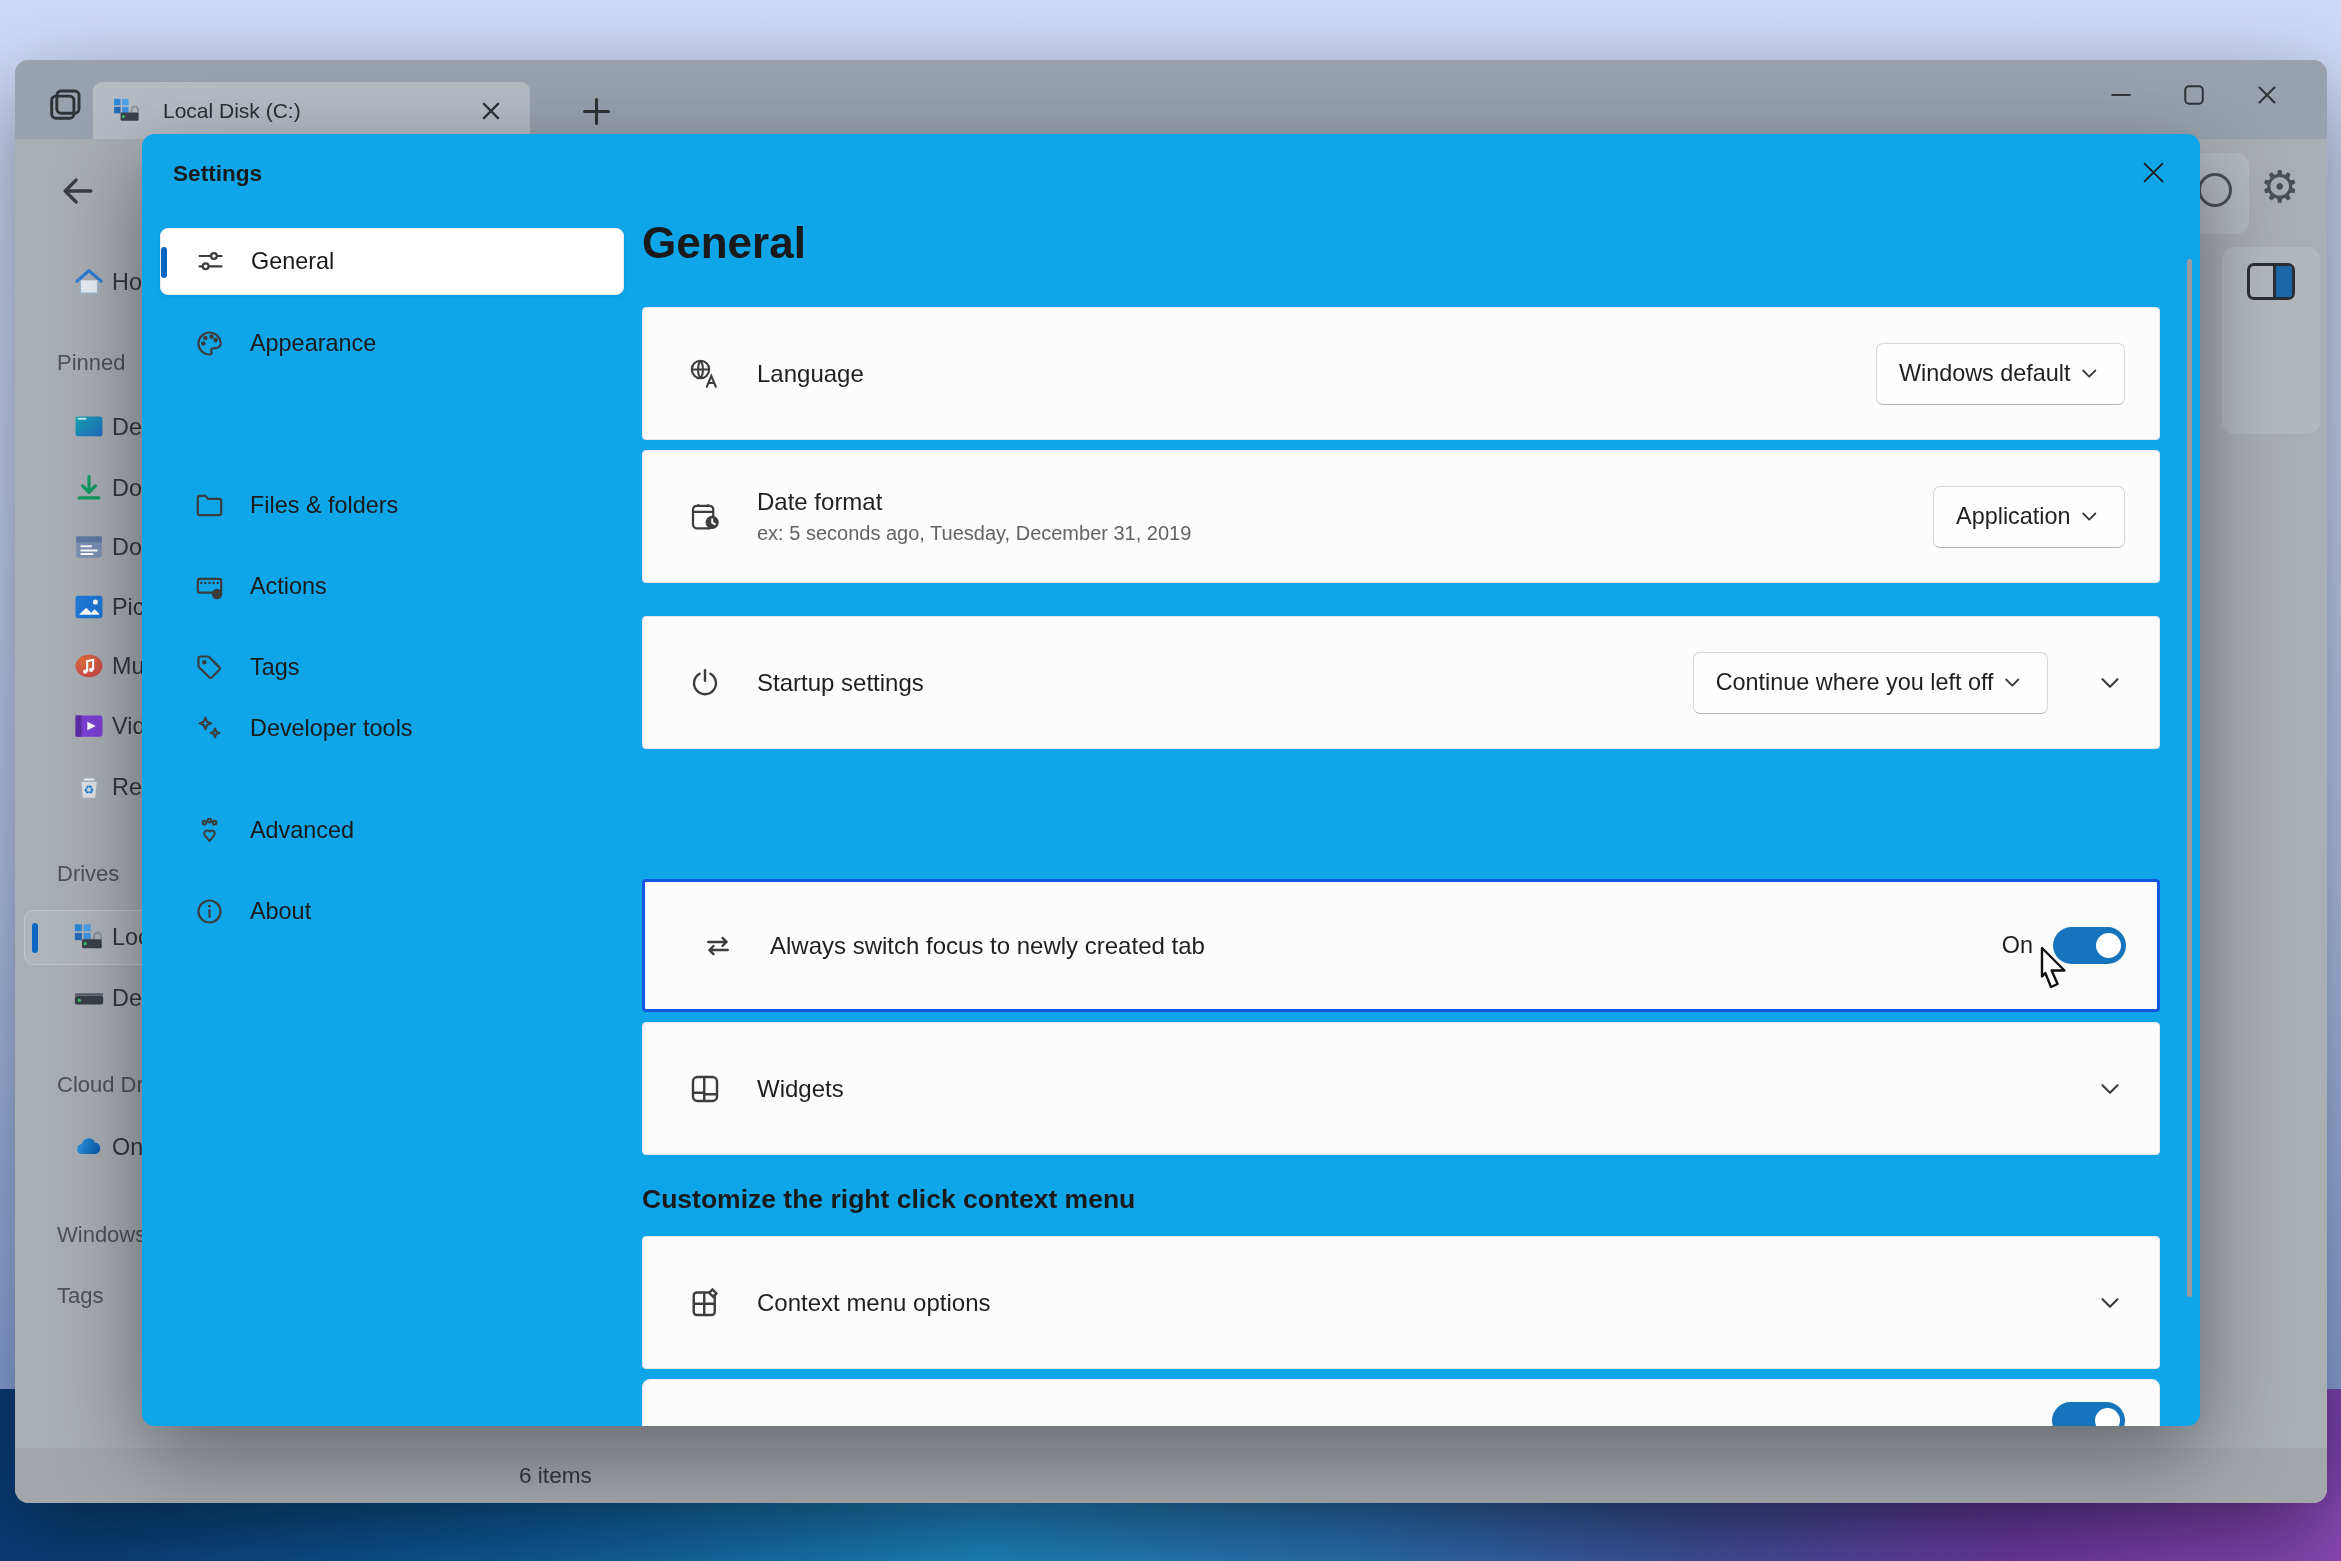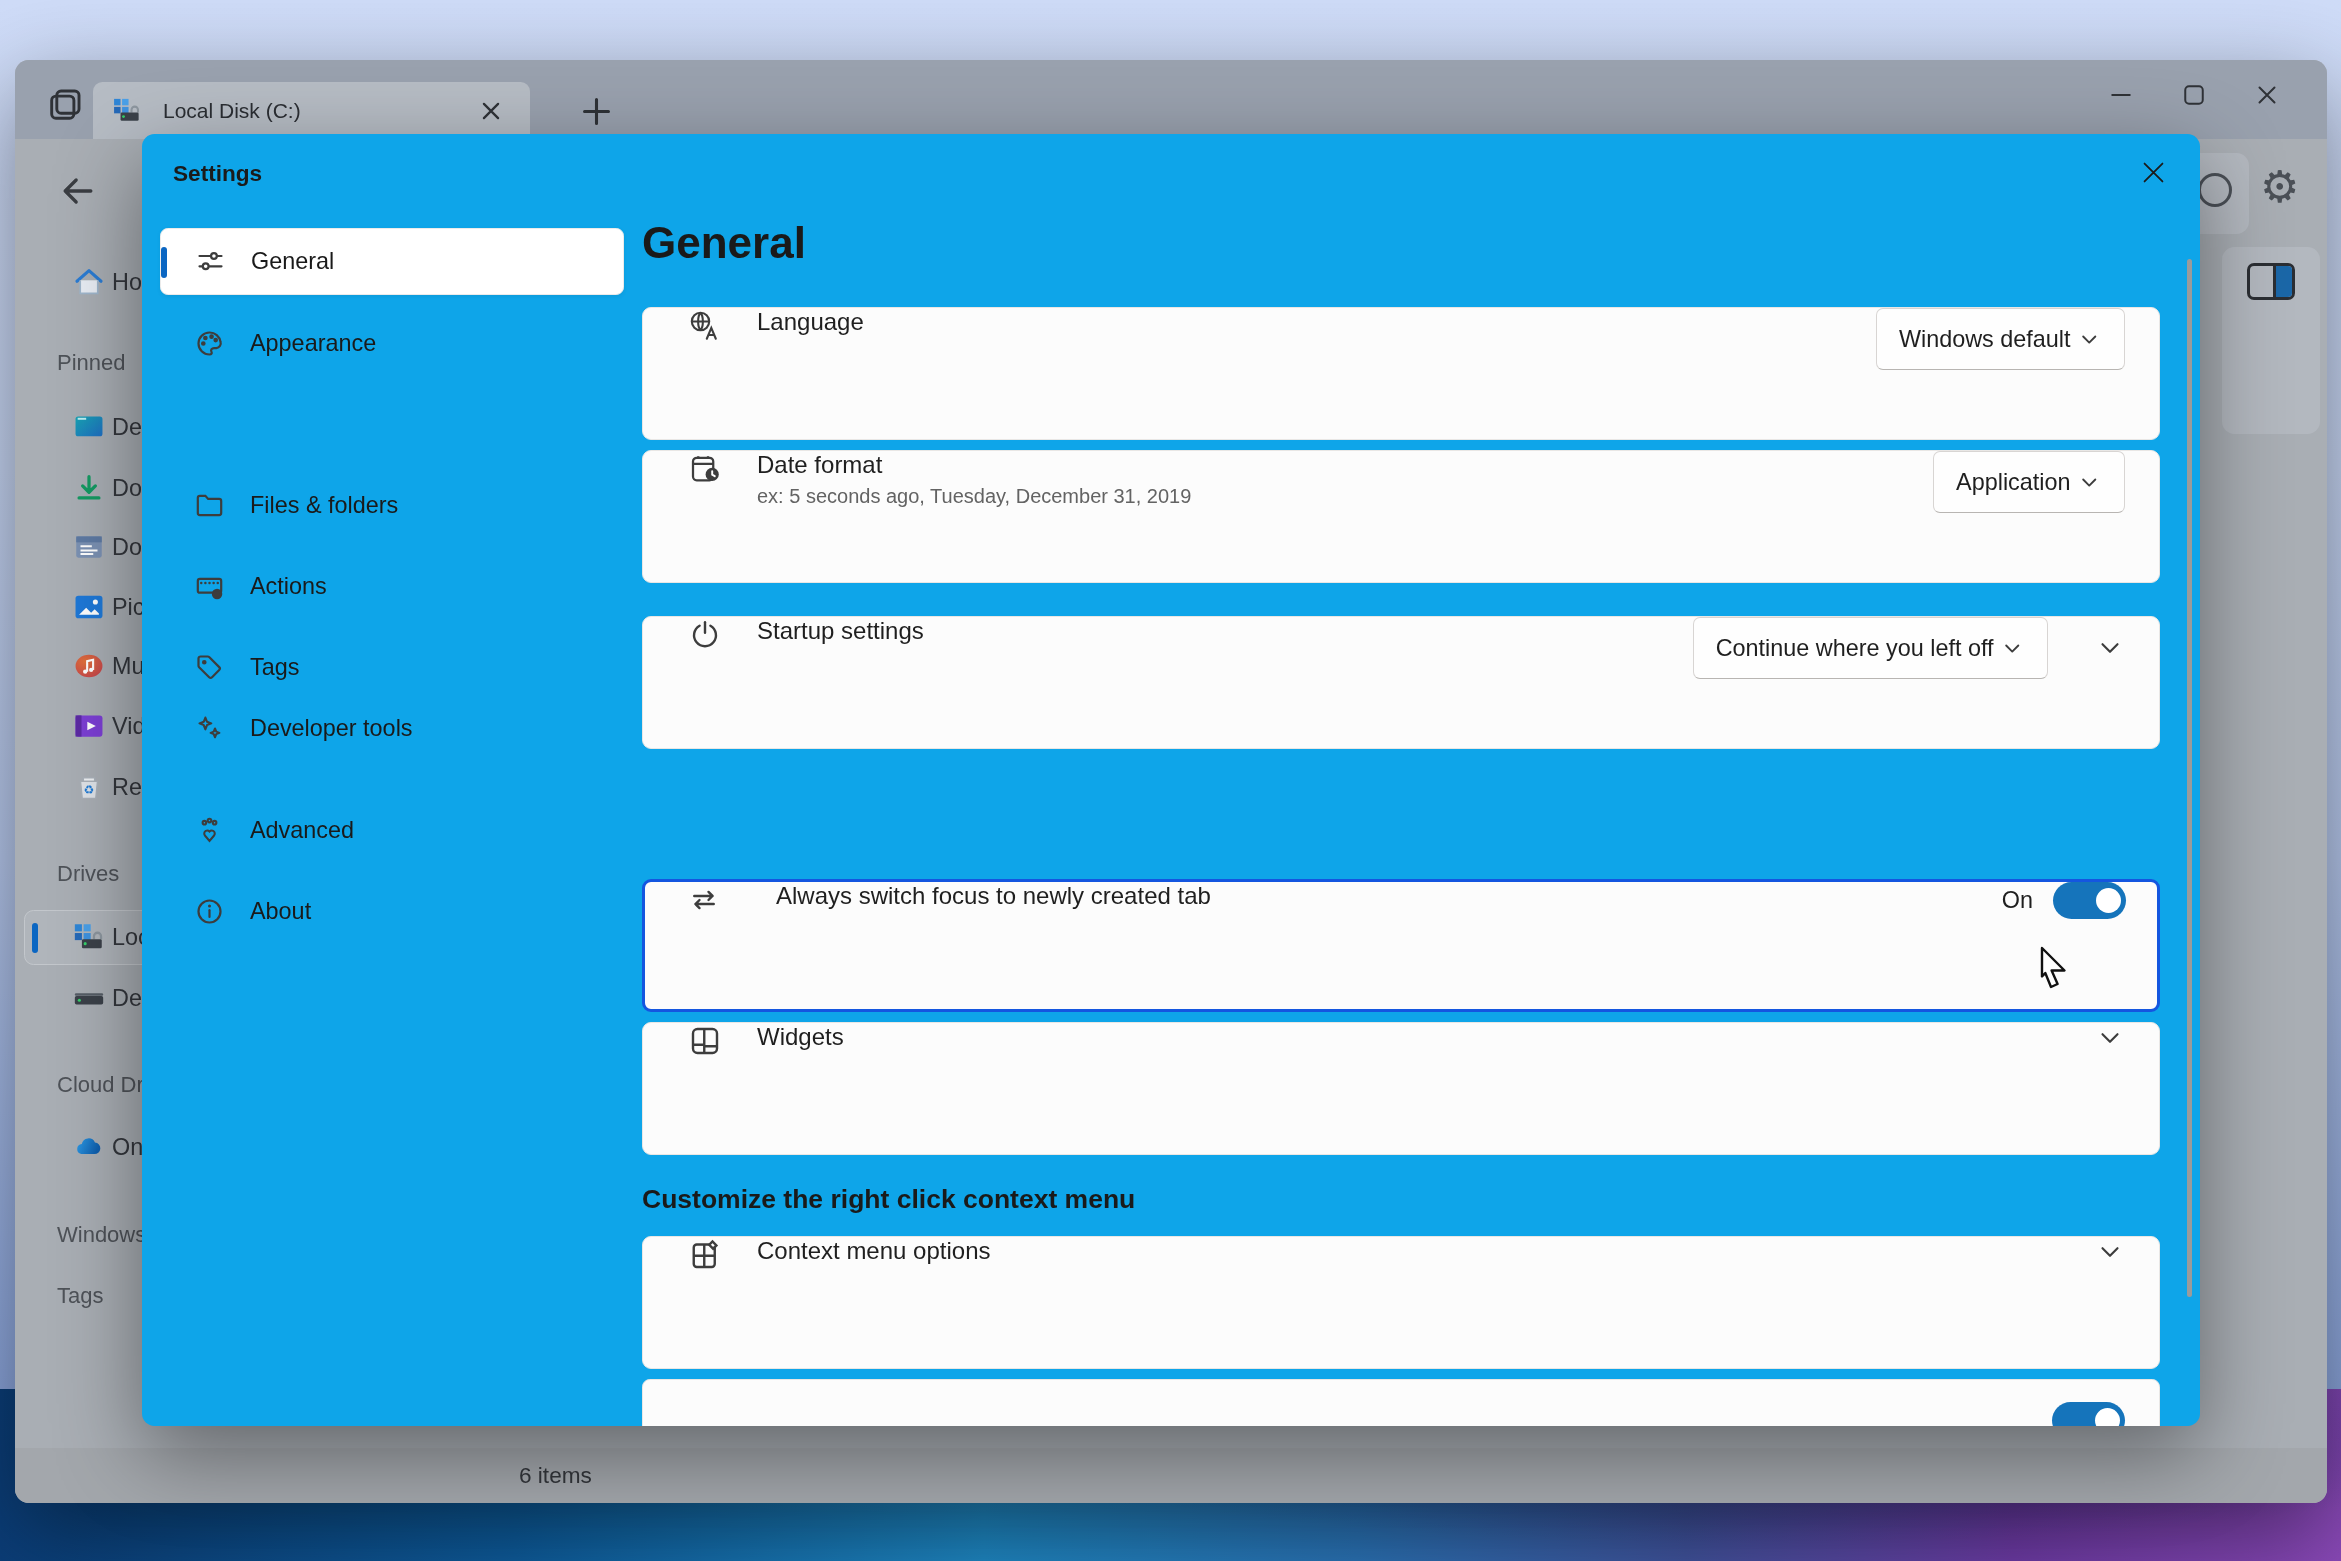--- a/index.html
+++ b/index.html
@@ -60,22 +60,22 @@
     display:flex; align-items:center; color:#1a1a1a; }
   .dlg-nav-item .nic { position:absolute; left:33px; width:33px; height:33px; color:#3d3d3d; }
   .dlg-nav-item .nlb { position:absolute; left:90px; font-size:23.4px; white-space:nowrap; }
   .dlg-nav-item.sel { background:#ffffff; border:0.8px solid #ebebeb; box-shadow:0 1.6px 4.7px rgba(0,0,0,.06); }
   .dlg-nav-item.sel::before { content:""; position:absolute; left:0px; top:18px; width:5.5px; height:31px; border-radius:3.1px; background:#0b66c2; }
 
   .content-heading { position:absolute; left:500px; top:84px; font-size:44px; font-weight:600; color:#1a1a1a; }
   .section-heading { position:absolute; left:500px; top:1050px; font-size:26.5px; font-weight:700; color:#1a1a1a; }
 
   .card { position:absolute; left:500px; width:1518px; height:133px; background:#fcfcfc;
-    border:0.8px solid #e9e7e5; border-radius:9px; display:flex; align-items:flex-start; padding:0 34px 0 44px; }
-  .card.hl { border:3.9px solid #1456e0; padding:0 31px 0 41px;gap:20px; }
+    border:0.8px solid #e9e7e5; border-radius:4px; display:flex; align-items:center; padding:0 34px 0 44px; }
+  .card.hl { border:3.9px solid #1456e0; padding:0 31px 0 55px; }
   .cicon { width:36px; height:36px; color:#3d3d3d; flex:0 0 auto; }
   .ctext { margin-left:34px; }
   .clabel { font-size:24px; color:#1f1f1f; white-space:nowrap; }
   .csub { font-size:20px; color:#636363; margin-top:6.2px; white-space:nowrap; }
   .cright { margin-left:auto; display:flex; align-items:center; }
   .dropdown { display:flex; align-items:center; gap:5px; height:62px; padding:0 22px;
     background:#fefefe; border:1.6px solid #d8d5d3; border-bottom-color:#b8b5b2; border-radius:7px;
     font-size:23.4px; color:#1f1f1f; font-family:inherit; white-space:nowrap; }
   .chev { width:26.5px; height:26.5px; color:#3d3d3d; }
   .expander { margin-left:47px; width:30px; height:30px; color:#3d3d3d; display:flex; }

